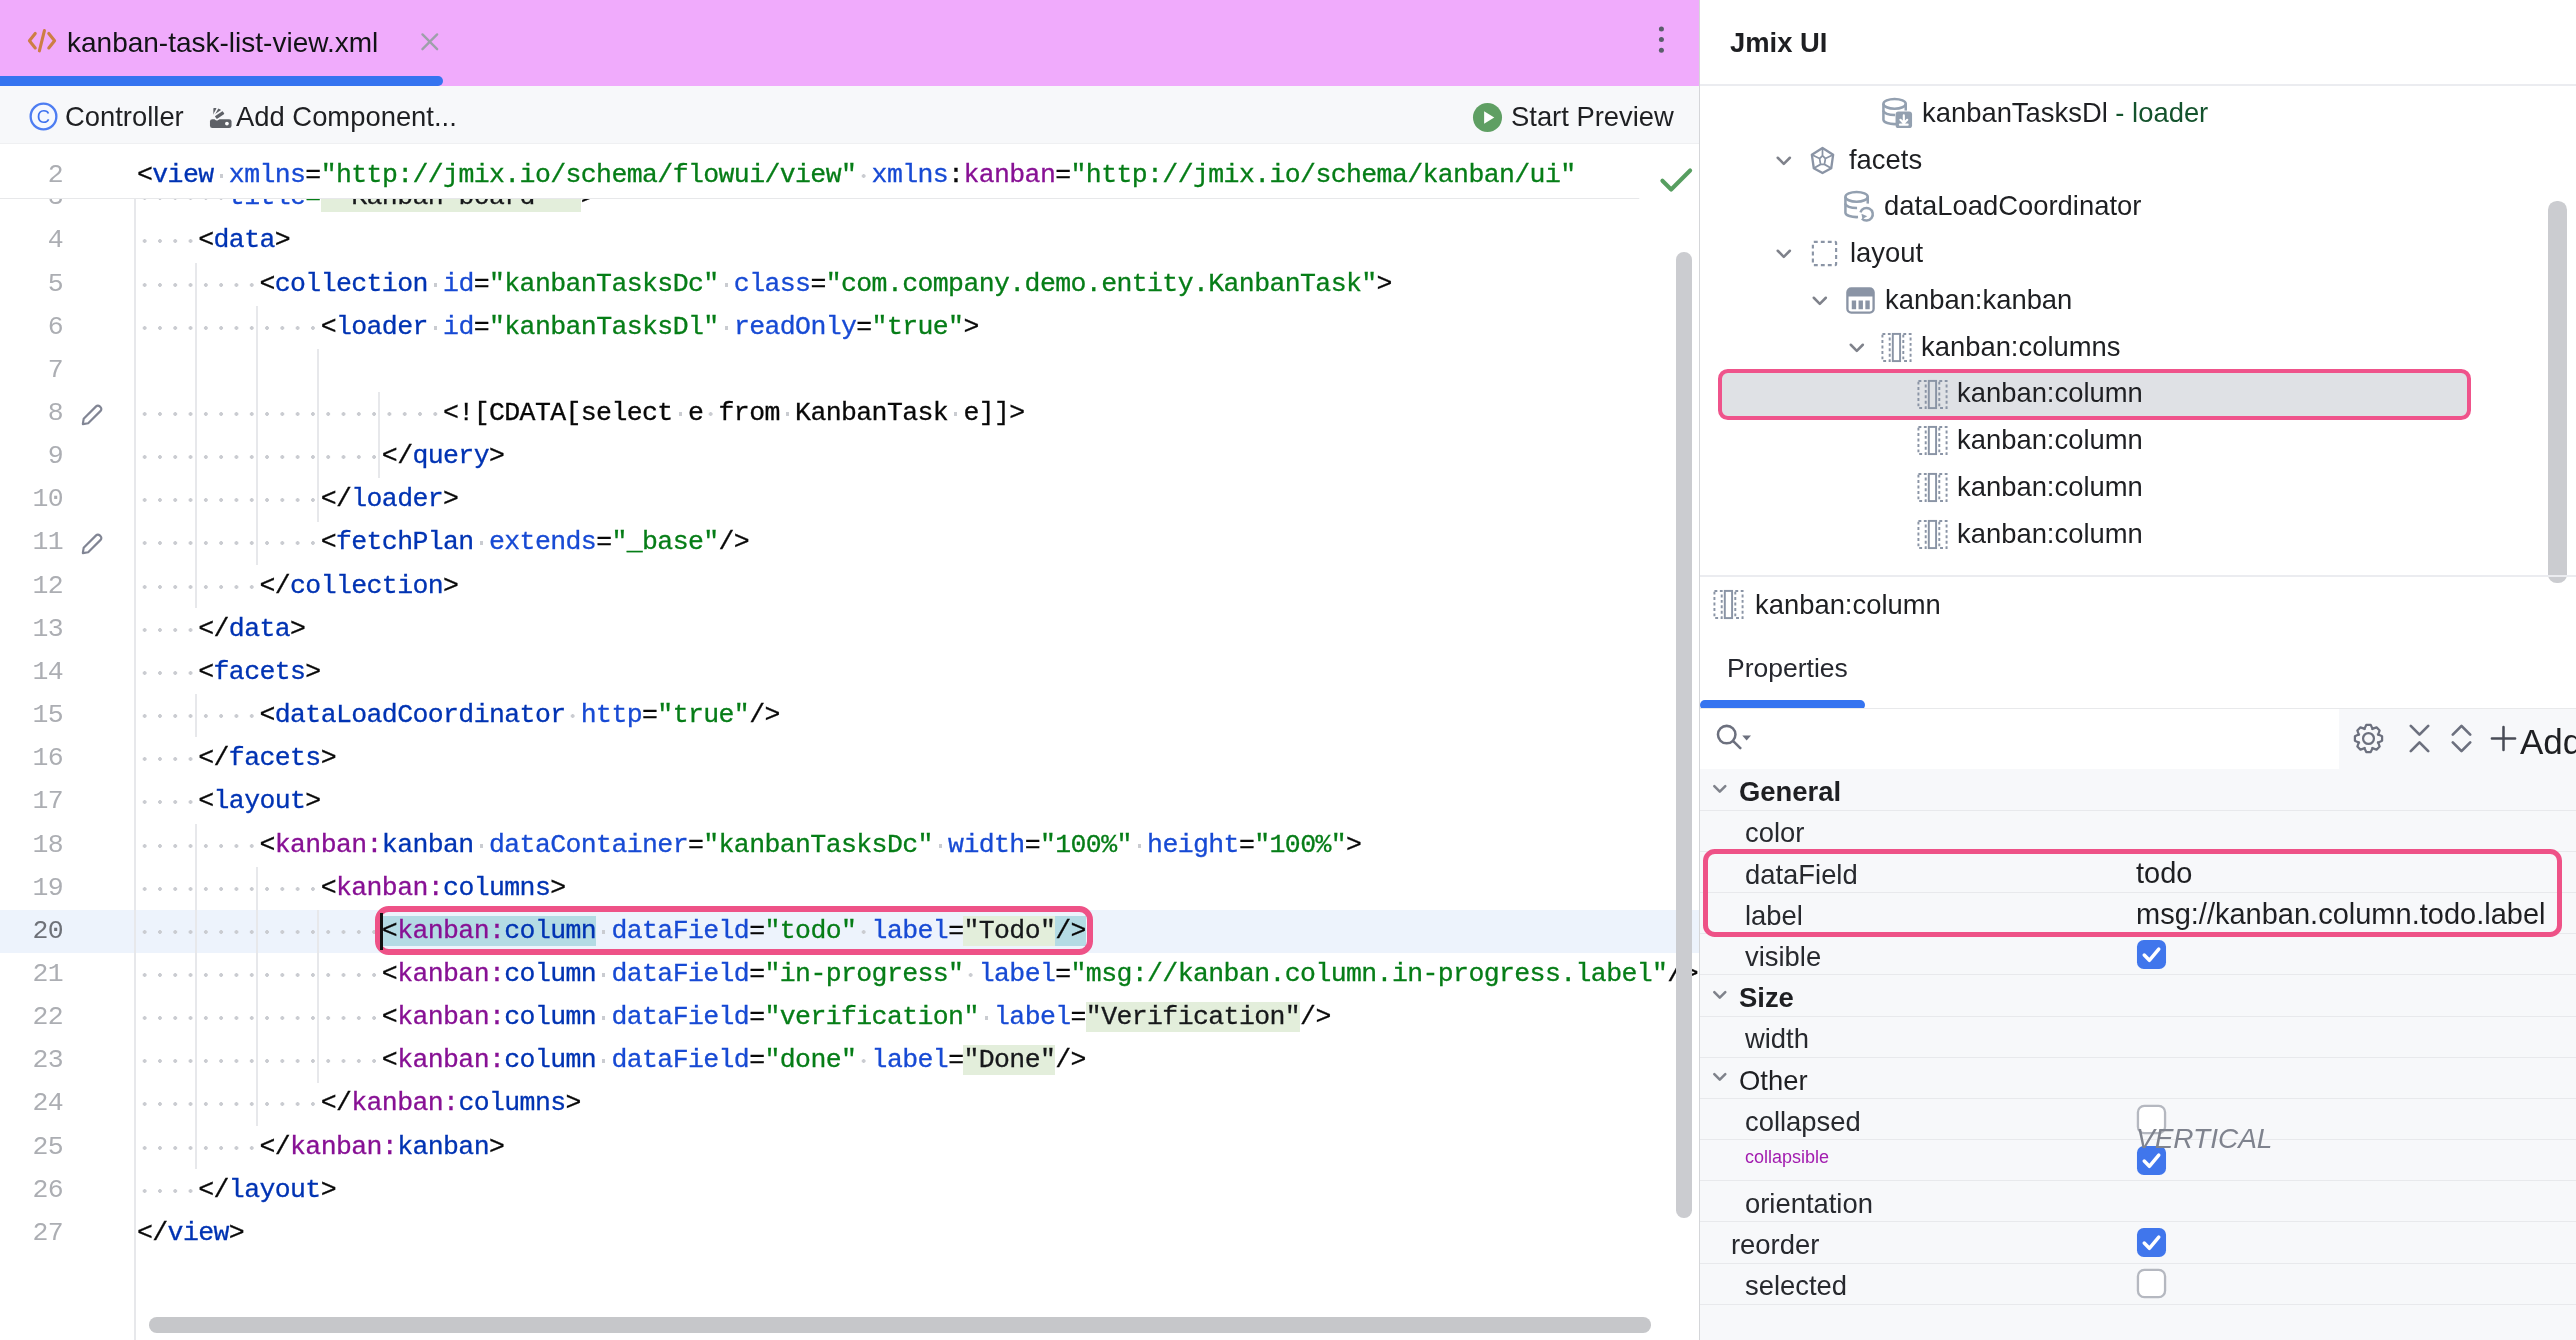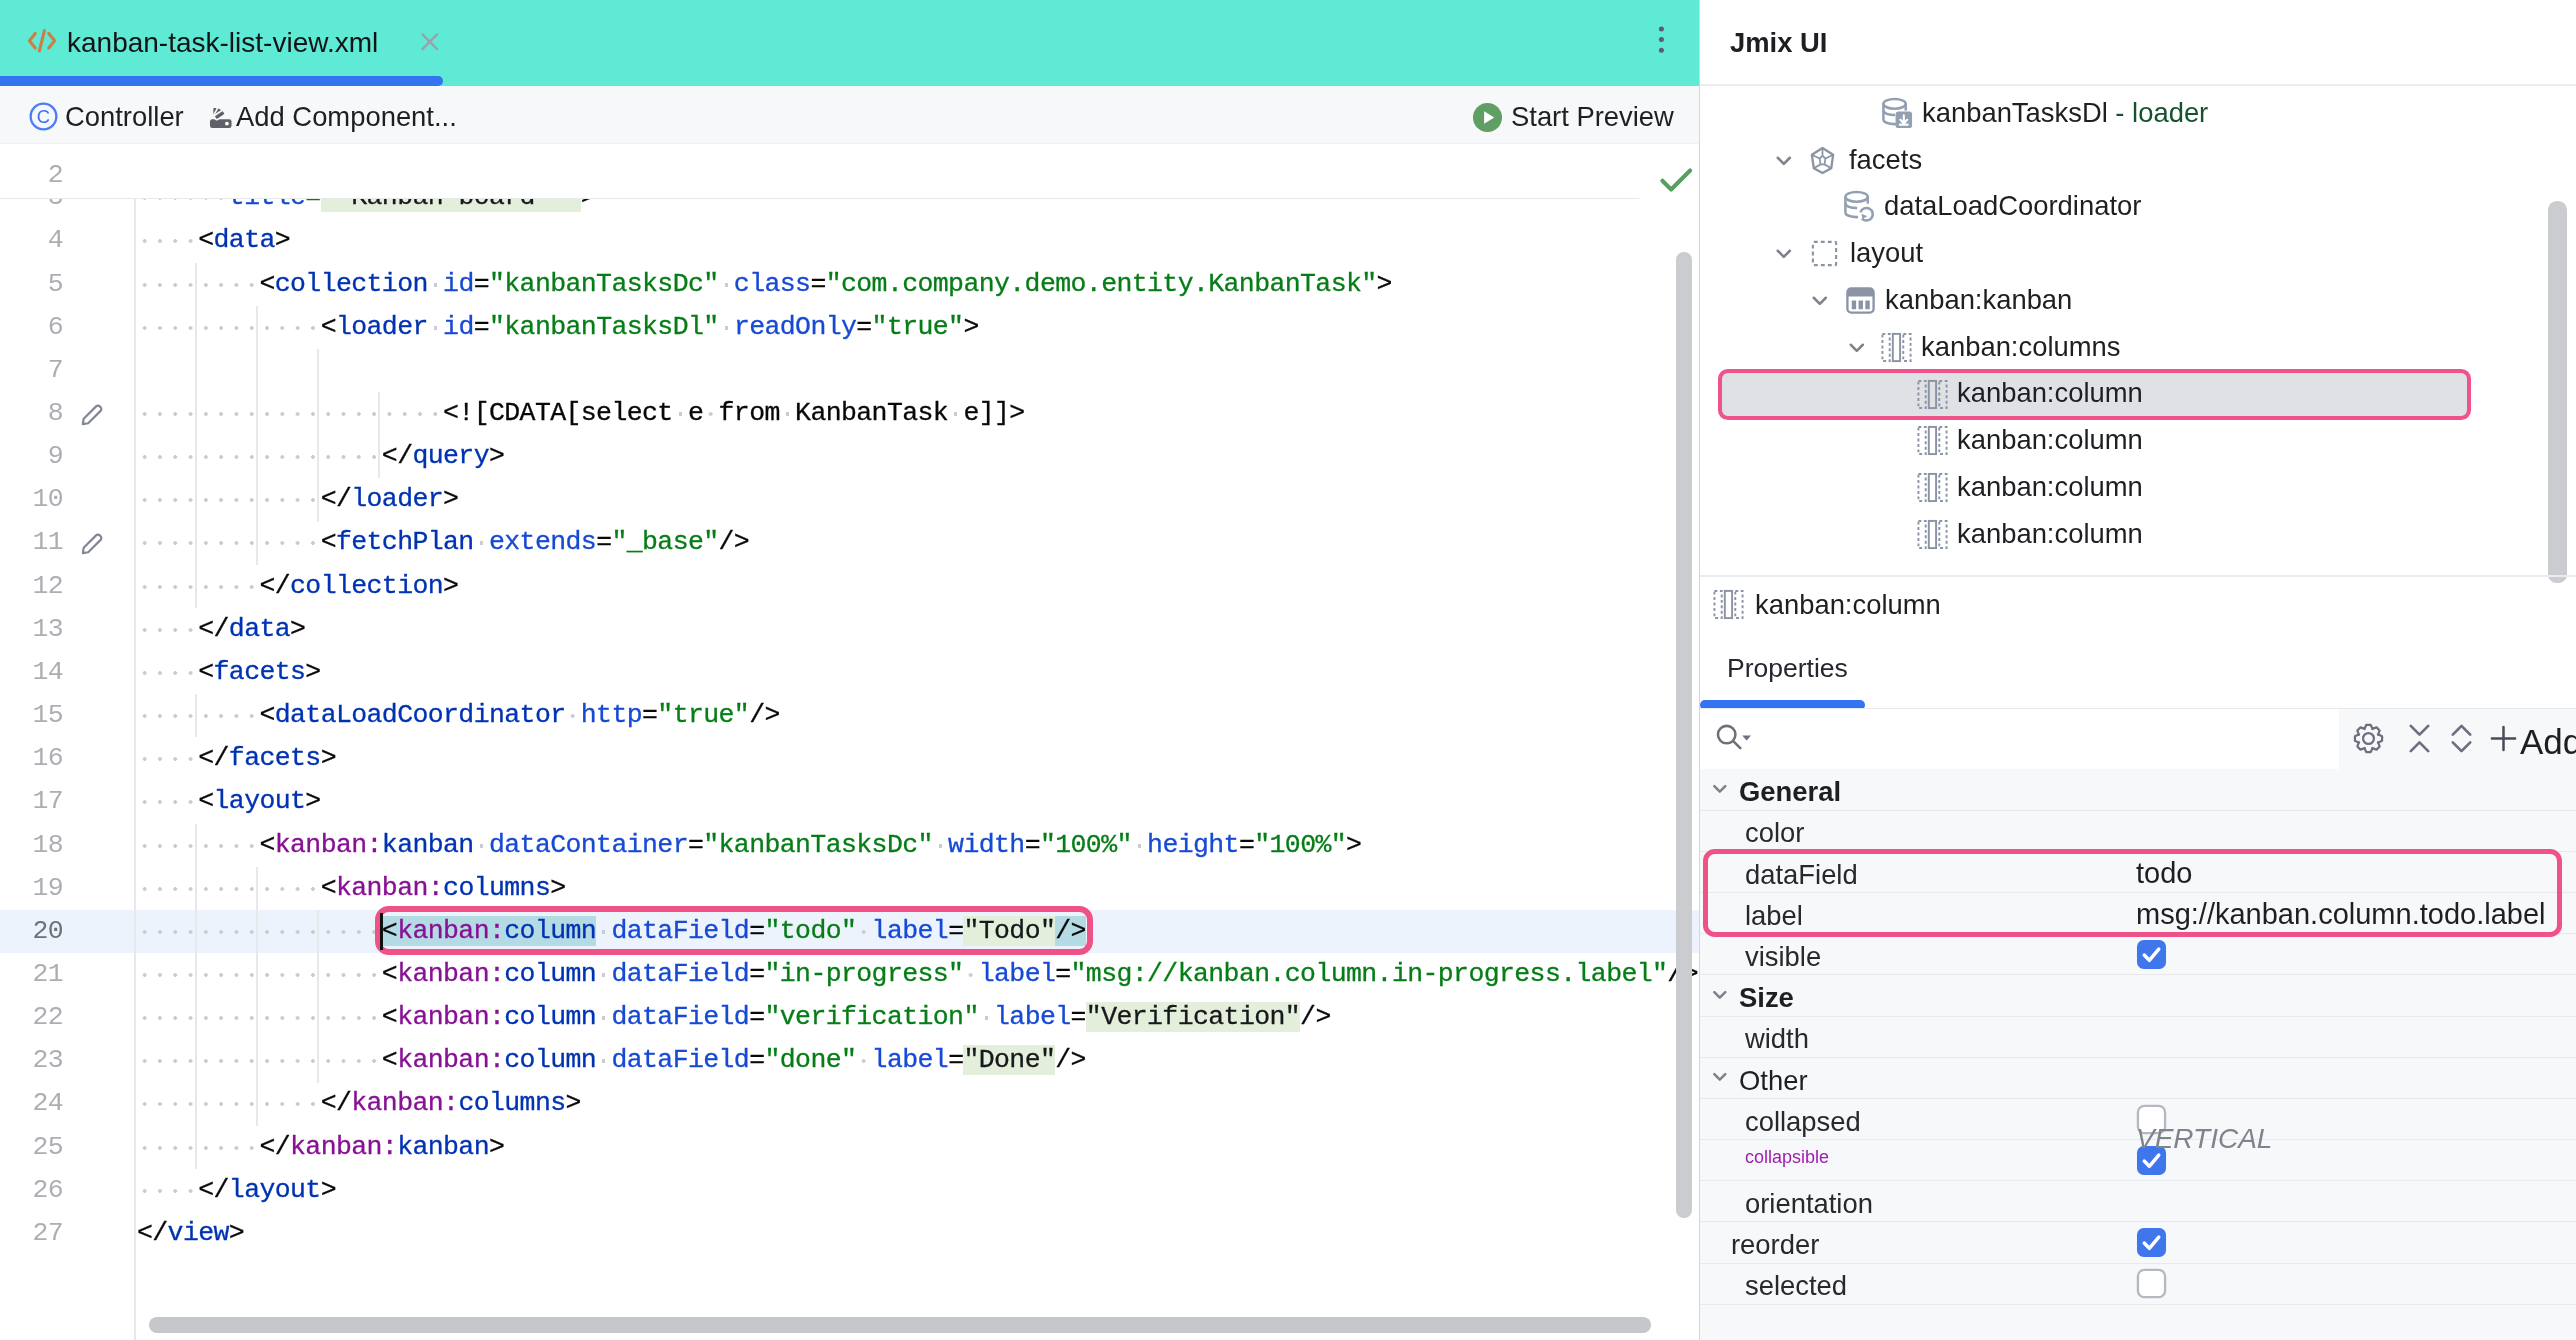--- a/index.html
+++ b/index.html
@@ -134,27 +134,28 @@
     </svg>
 <svg style="position:absolute;left:78px;top:386px" width="27.4" height="27.4" viewBox="0 0 28 28" fill="none">
       <path d="M5 23 L5.8 18.2 L18.5 5.5 a2.6 2.6 0 0 1 3.7 0 l0.9 0.9 a2.6 2.6 0 0 1 0 3.7 L10.4 22.8 L5 23.6 Z" stroke="#818594" stroke-width="2.2" fill="none" stroke-linejoin="round"></path>
     </svg>
 <div class="abs" style="left:375px;top:762px;width:718px;height:49px;border:6.4px solid #EE5287;border-radius:13.7px"></div>
 <div class="abs" style="left:380px;top:769px;width:2.9px;height:37px;background:#111"></div>
 </div>
 <div class="abs" style="left:0;top:144px;width:1700px;height:55px;background:#fff;border-bottom:1.5px solid #E7E8EA">
 <div class="cl" style="top:9.8px;width:1694px">
       <span class="ln">2</span>
+      <span class="code"><i class="d">&lt;</i><i class="t">view</i><i class="w">&nbsp;</i><i class="a">xmlns</i><i class="d">=</i><i class="s">"http://jmix.io/schema/flowui/view"</i><i class="w">&nbsp;</i><i class="a">xmlns</i><i class="d">:</i><i class="n">kanban</i><i class="d">=</i><i class="s">"http://jmix.io/schema/kanban/ui"</i></span>
     </div>
 <svg style="position:absolute;left:1659px;top:22.5px" width="35" height="26.5" viewBox="0 0 36 27" fill="none">
       <path d="M3.5 14 L12.5 23 L32 3.5" stroke="#579E60" stroke-width="4.2" stroke-linecap="round" stroke-linejoin="round" fill="none"></path>
     </svg>
 <div class="abs" style="left:1639px;top:53px;width:61px;height:5.9px;background:#fff;border-bottom-left-radius:7.8px"></div>
 </div>
-<div class="abs" style="left:0;top:0;width:1700px;height:86px;background:#5eead4">
+<div class="abs" style="left:0;top:0;width:1700px;height:86px;background:#f0abfc">
 <svg style="position:absolute;left:26.5px;top:27.4px" width="30" height="27.4" viewBox="0 0 31 28" fill="none">
       <path d="M8.5 6.5 L2.5 14 L8.5 21.5" stroke="#CD7E44" stroke-width="3.2" stroke-linecap="round" stroke-linejoin="round"></path>
       <path d="M22.5 6.5 L28.5 14 L22.5 21.5" stroke="#CD7E44" stroke-width="3.2" stroke-linecap="round" stroke-linejoin="round"></path>
       <path d="M18 3.5 L12.8 24.5" stroke="#CD7E44" stroke-width="3.2" stroke-linecap="round"></path>
     </svg>
 <div class="uitext" style="left:67px;top:26.5px;font-size:28px;color:#121316">kanban-task-list-view.xml</div>
 <svg style="position:absolute;left:420px;top:32px" width="19.6" height="19.6" viewBox="0 0 20 20" fill="none">
       <path d="M2.5 2.5 L17.5 17.5 M17.5 2.5 L2.5 17.5" stroke="#9DA0AA" stroke-width="2.4" stroke-linecap="round"></path>
     </svg>
 <div class="abs" style="left:0;top:76px;width:443px;height:9.8px;background:#3574F0;border-radius:0 4.9px 4.9px 0"></div>

